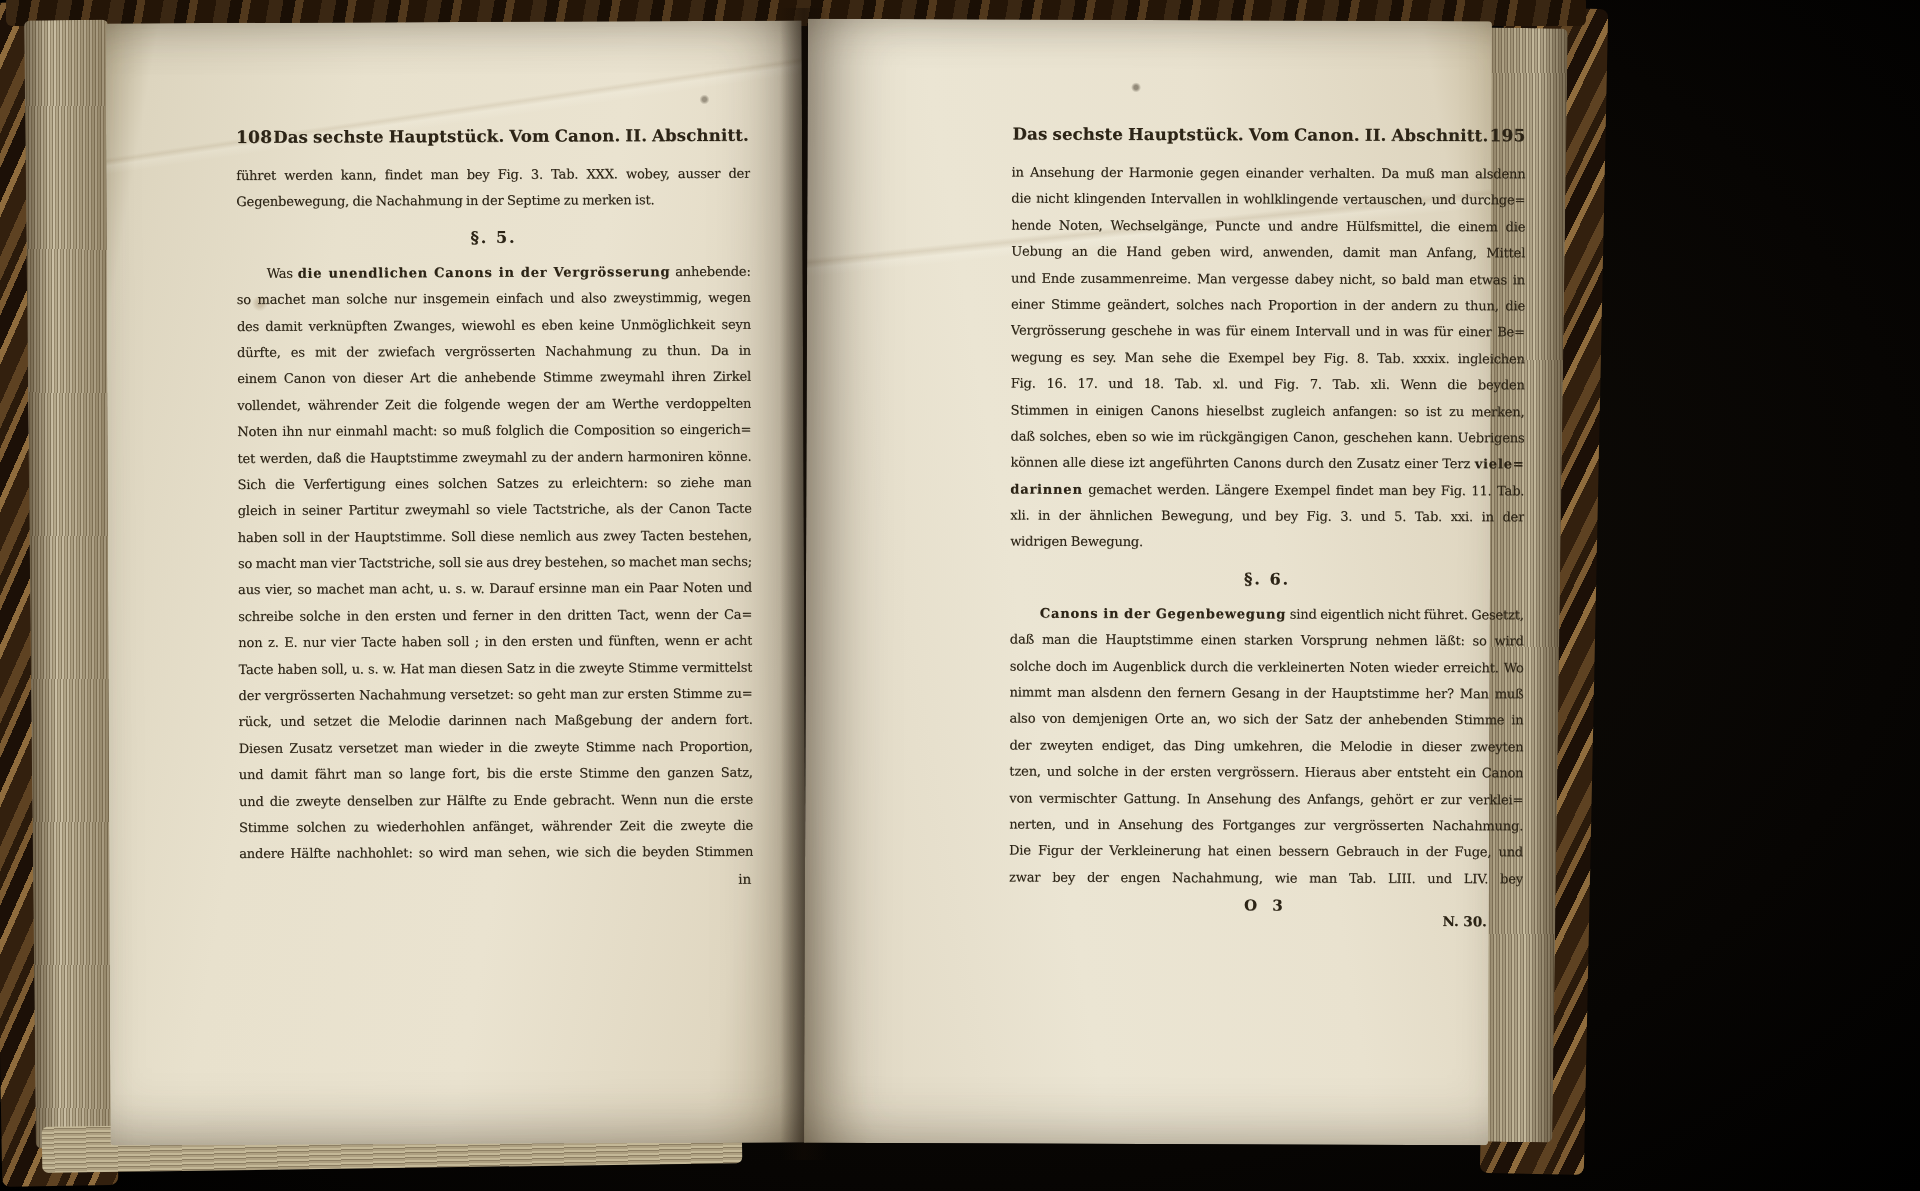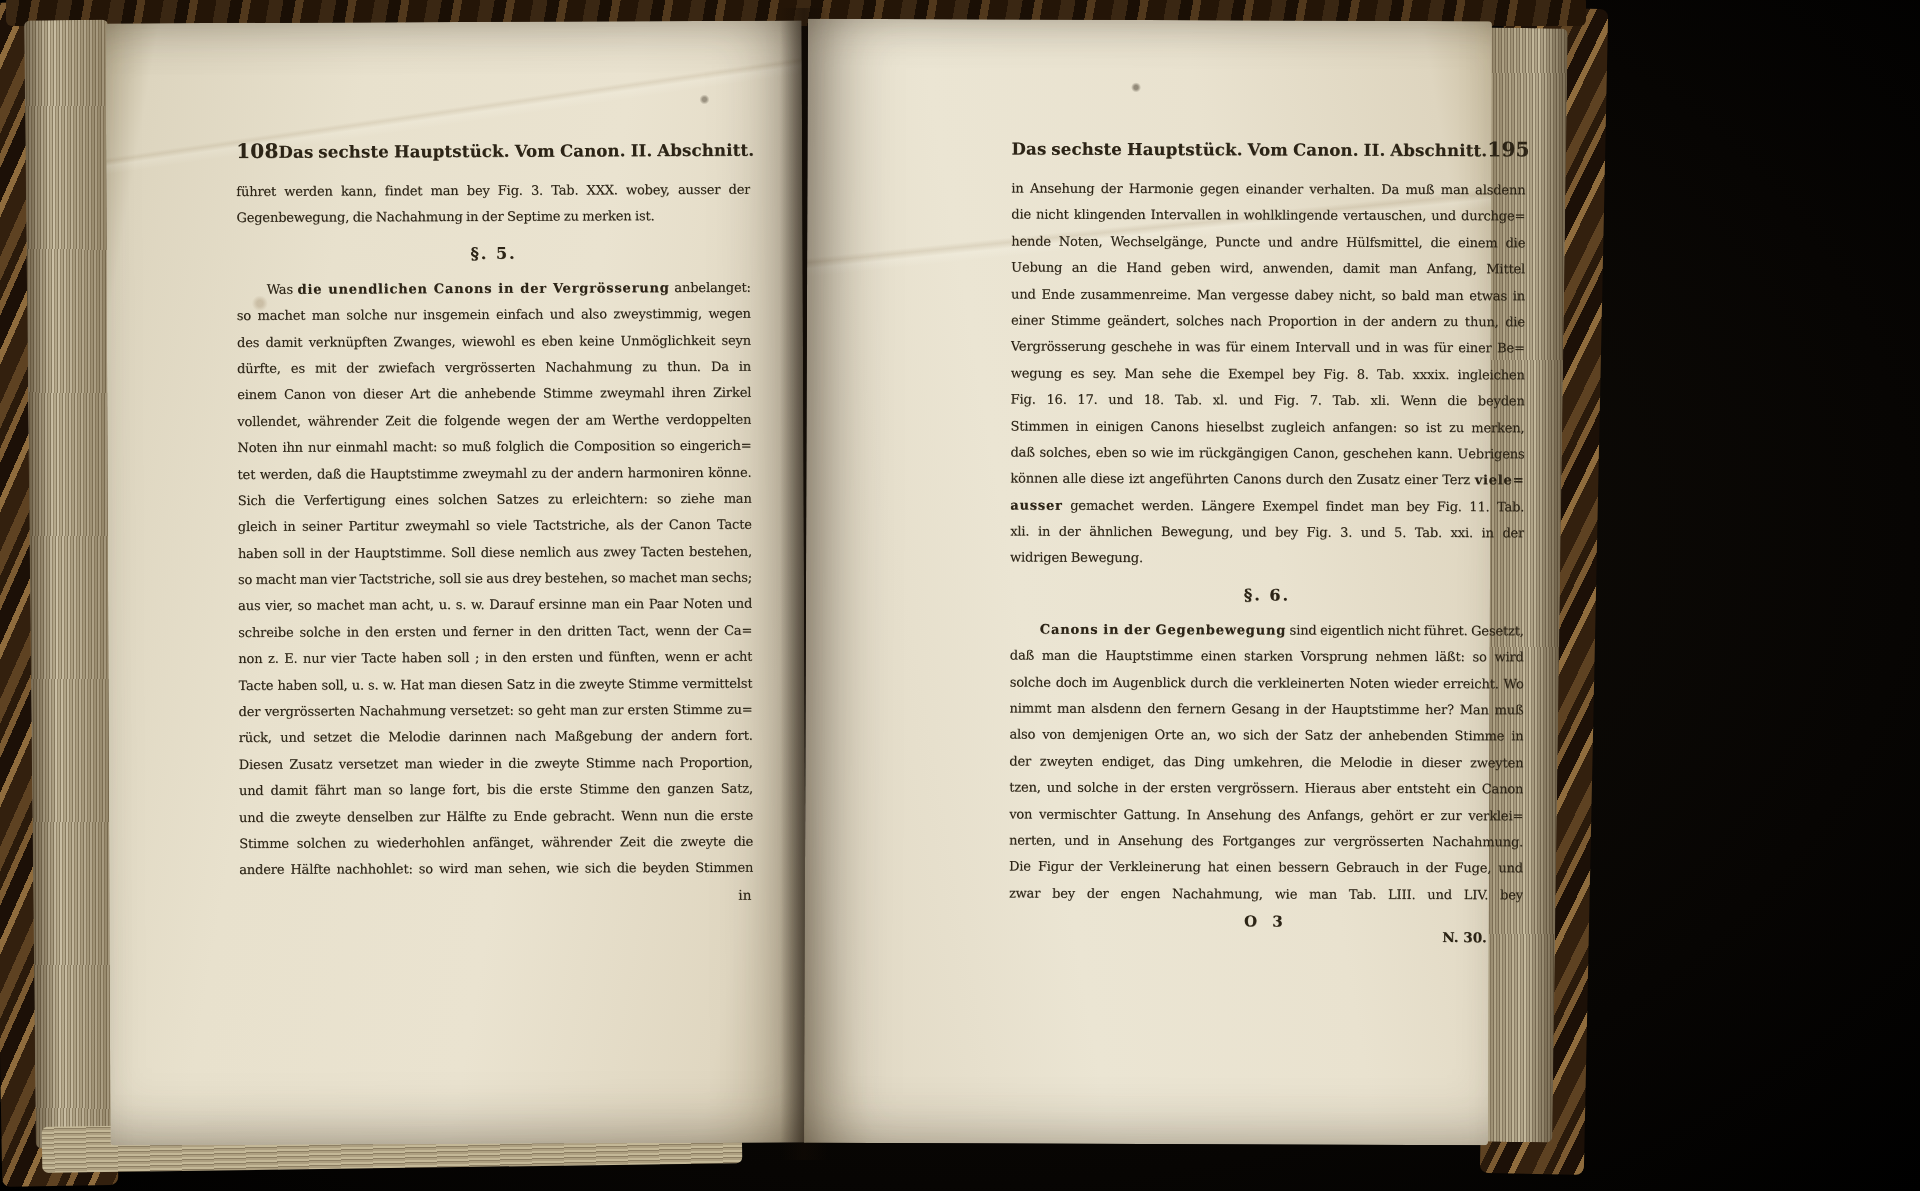--- a/index.html
+++ b/index.html
@@ -37,21 +37,21 @@
      linear-gradient(260deg,#c9bda0 0%,#ded5bf 8%,#e9e2cf 35%,#ebe5d3 65%,#e2dac6 92%,#d5cbb2 100%);
     box-shadow: inset 50px 0 70px -36px rgba(35,22,8,0.55), inset 0 -34px 60px -30px rgba(60,45,25,0.3), inset 0 26px 44px -26px rgba(60,45,25,0.28);
     transform:rotate(0.2deg);}
   .gutter{position:absolute;left:780px;top:8px;width:48px;height:1152px;
     background:linear-gradient(to right,rgba(20,12,5,0),rgba(20,12,5,0.5) 50%,rgba(20,12,5,0));}
   .text{position:absolute;color:#2c2416;text-shadow:0.3px 0.3px 0 rgba(46,38,25,0.45);}
   .page-left  .text{left:130px;top:104px;width:514px;}
   .page-right .text{left:204px;top:104px;width:514px;}
   .header{display:flex;align-items:baseline;font-weight:bold;font-size:16.5px;letter-spacing:0.2px;word-spacing:-1px;margin-bottom:16px;white-space:nowrap;}
   .header .rtitle{flex:1;text-align:center;}
-  .header .pagenum{font-size:20px;margin-top:12px;}
+  .header .pagenum{font-size:17px;}
   .line{font-size:13px;line-height:26.4px;height:26.4px;overflow:hidden;
     text-align:justify;text-align-last:justify;word-spacing:-0.5px;letter-spacing:-0.15px;}
   .line.end{text-align-last:left;}
   .line.indent{text-indent:30px;}
   .emph{font-weight:bold;letter-spacing:0.8px;}
   .secthead{text-align:center;font-size:16px;font-weight:bold;letter-spacing:2px;margin:13px 0;}
   .catchword{text-align:right;font-size:13.5px;margin-top:5px;padding-right:2px;}
   .sigrow{position:relative;margin-top:5px;}
   .sig{display:block;text-align:center;font-weight:bold;letter-spacing:5px;font-size:15px;}
   .catch2{position:absolute;right:36px;top:16px;font-size:13.5px;font-weight:bold;}
@@ -72,21 +72,21 @@
       <div class="header">
         <span class="pagenum">108</span>
         <span class="rtitle">Das sechste Hauptstück. Vom Canon. II. Abschnitt.</span>
       </div>
       <div class="para">
           <div class="line">führet werden kann, findet man bey Fig. 3. Tab. XXX. wobey, ausser der</div>
           <div class="line end">Gegenbewegung, die Nachahmung in der Septime zu merken ist.</div>
         </div>
       <div class="secthead">§. 5.</div>
       <div class="para">
-          <div class="line indent"><span>Was </span><span class="emph">die unendlichen Canons in der Vergrösserung</span><span> anbelanget:</span></div>
+          <div class="line indent"><span>Was </span><span class="emph">die unendlichen Canons in der Vergrösserung</span><span> anhebende:</span></div>
           <div class="line">so machet man solche nur insgemein einfach und also zweystimmig, wegen</div>
           <div class="line">des damit verknüpften Zwanges, wiewohl es eben keine Unmöglichkeit seyn</div>
           <div class="line">dürfte, es mit der zwiefach vergrösserten Nachahmung zu thun. Da in</div>
           <div class="line">einem Canon von dieser Art die anhebende Stimme zweymahl ihren Zirkel</div>
           <div class="line">vollendet, währender Zeit die folgende wegen der am Werthe verdoppelten</div>
           <div class="line">Noten ihn nur einmahl macht: so muß folglich die Composition so eingerich=</div>
           <div class="line">tet werden, daß die Hauptstimme zweymahl zu der andern harmoniren könne.</div>
           <div class="line">Sich die Verfertigung eines solchen Satzes zu erleichtern: so ziehe man</div>
           <div class="line">gleich in seiner Partitur zweymahl so viele Tactstriche, als der Canon Tacte</div>
           <div class="line">haben soll in der Hauptstimme. Soll diese nemlich aus zwey Tacten bestehen,</div>
@@ -121,21 +121,21 @@
           <div class="line">hende Noten, Wechselgänge, Puncte und andre Hülfsmittel, die einem die</div>
           <div class="line">Uebung an die Hand geben wird, anwenden, damit man Anfang, Mittel</div>
           <div class="line">und Ende zusammenreime. Man vergesse dabey nicht, so bald man etwas in</div>
           <div class="line">einer Stimme geändert, solches nach Proportion in der andern zu thun, die</div>
           <div class="line">Vergrösserung geschehe in was für einem Intervall und in was für einer Be=</div>
           <div class="line">wegung es sey. Man sehe die Exempel bey Fig. 8. Tab. xxxix. ingleichen</div>
           <div class="line">Fig. 16. 17. und 18. Tab. xl. und Fig. 7. Tab. xli. Wenn die beyden</div>
           <div class="line">Stimmen in einigen Canons hieselbst zugleich anfangen: so ist zu merken,</div>
           <div class="line">daß solches, eben so wie im rückgängigen Canon, geschehen kann. Uebrigens</div>
           <div class="line"><span>können alle diese izt angeführten Canons durch den Zusatz einer Terz </span><span class="emph">viele=</span><span></span></div>
-          <div class="line"><span></span><span class="emph">ausser</span><span> gemachet werden. Längere Exempel findet man bey Fig. 11. Tab.</span></div>
+          <div class="line"><span></span><span class="emph">darinnen</span><span> gemachet werden. Längere Exempel findet man bey Fig. 11. Tab.</span></div>
           <div class="line">xli. in der ähnlichen Bewegung, und bey Fig. 3. und 5. Tab. xxi. in der</div>
           <div class="line end">widrigen Bewegung.</div>
         </div>
       <div class="secthead">§. 6.</div>
       <div class="para">
           <div class="line indent"><span></span><span class="emph">Canons in der Gegenbewegung</span><span> sind eigentlich nicht führet. Gesetzt,</span></div>
           <div class="line">daß man die Hauptstimme einen starken Vorsprung nehmen läßt: so wird</div>
           <div class="line">solche doch im Augenblick durch die verkleinerten Noten wieder erreicht. Wo</div>
           <div class="line">nimmt man alsdenn den fernern Gesang in der Hauptstimme her? Man muß</div>
           <div class="line">also von demjenigen Orte an, wo sich der Satz der anhebenden Stimme in</div>

